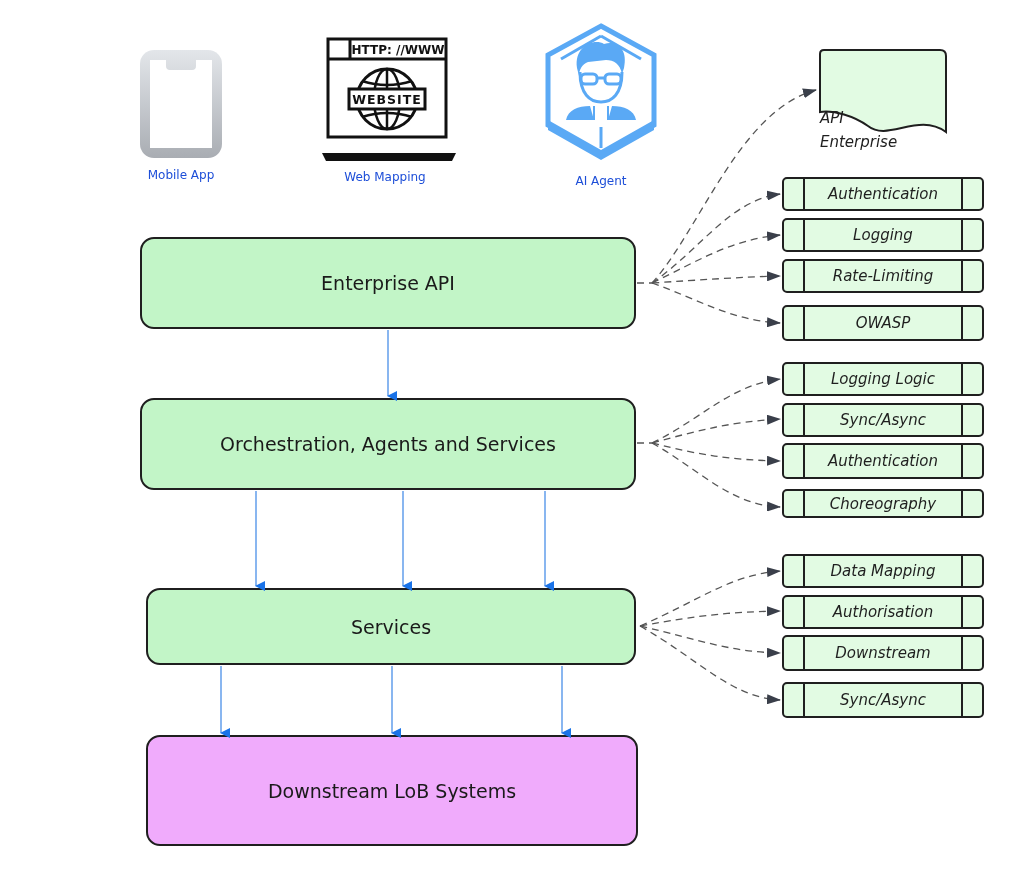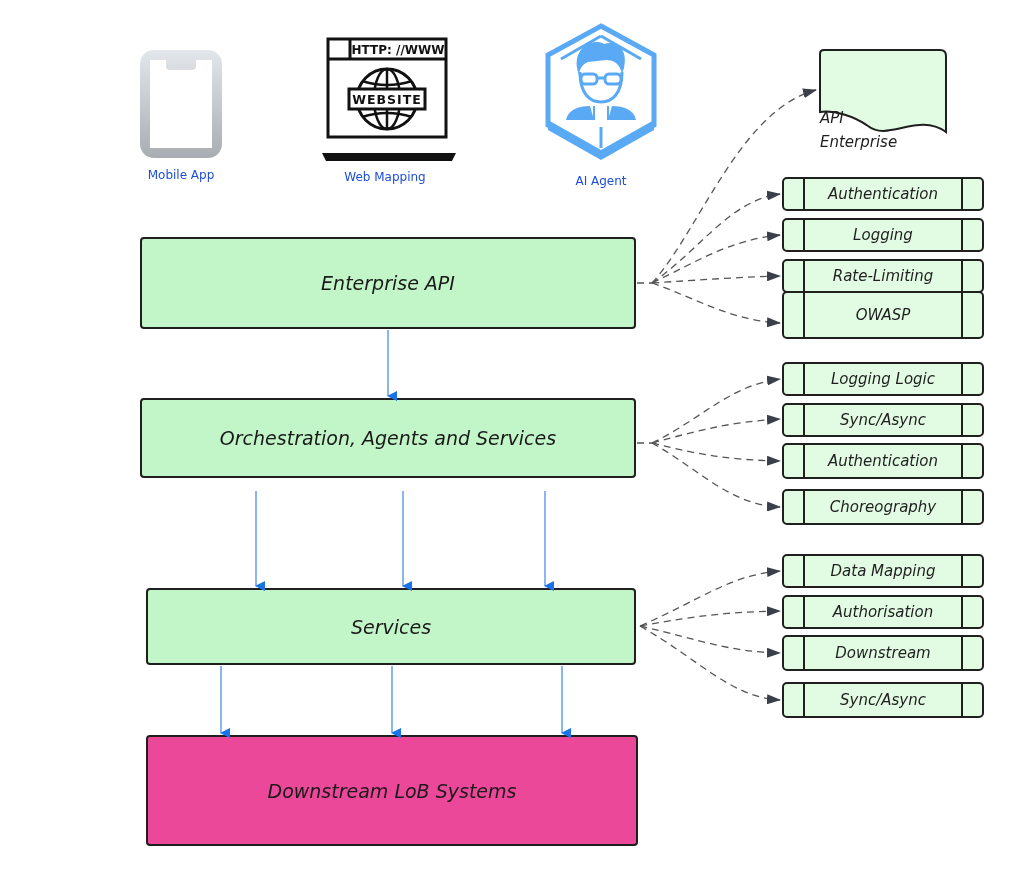--- a/index.html
+++ b/index.html
@@ -1,22 +1,22 @@
 <!DOCTYPE html>
 <html><head>
 <meta charset="utf-8">
 <style>
   html, body { margin:0; padding:0; background:#ffffff; }
   body { width:1024px; height:876px; position:relative; overflow:hidden;
          font-family:"DejaVu Sans", "Liberation Sans", sans-serif; color:#1a1a1a; }
   .abs { position:absolute; }
   .client-label { position:absolute; font-size:12px; text-align:center; width:180px; color:#1d4ed8; }
-  .main-box { position:absolute; background:#c2f5c7; border:2px solid #1f1f1f; border-radius:4px;
-              display:flex; align-items:center; justify-content:center; font-size:19px; box-sizing:border-box; color:#1a1a1a;font-style:italic; }
-  .main-box.white { background:#ec4899; }
+  .main-box { position:absolute; background:#c2f5c7; border:2px solid #1f1f1f; border-radius:14px;
+              display:flex; align-items:center; justify-content:center; font-size:19px; box-sizing:border-box; color:#1a1a1a; }
+  .main-box.white { background:#f0abfc; }
   .proc { position:absolute; left:782px; width:202px; height:34px; box-sizing:border-box;
           background:#e2fbe3; border:2px solid #1f1f1f; border-radius:5px;
           display:flex; align-items:center; justify-content:center; font-style:italic; font-size:15px; color:#1f1f1f; }
   .proc::before, .proc::after { content:""; position:absolute; top:0; bottom:0; width:0; border-left:2px solid #1f1f1f; }
   .proc::before { left:19px; }
   .proc::after { right:19px; }
   svg.overlay { position:absolute; left:0; top:0; pointer-events:none; }
   .doc-text { position:absolute; left:820px; top:62px; width:128px; text-align:left; font-style:italic;
               font-size:15px; line-height:24px; color:#1f1f1f;margin-top:44px; }
 </style>
@@ -76,53 +76,53 @@
   <path d="M2 6 Q2 2 6 2 L122 2 Q128 2 128 8 L128 84 C100 64 70 94 50 78 C36 68 16 62 2 64 Z" fill="#e2fbe3" stroke="#1f1f1f" stroke-width="2"></path>
 </svg>
 <div class="doc-text">
   <div>API</div>
   <div>Enterprise</div>
 </div>
 
 <div class="main-box" style="left:140px;top:237px;width:496px;height:92px">
   <span>Enterprise API</span>
 </div>
-<div class="main-box" style="left:140px;top:398px;width:496px;height:80px">
+<div class="main-box" style="left:140px;top:398px;width:496px;height:92px">
   <span>Orchestration, Agents and Services</span>
 </div>
 <div class="main-box" style="left:146px;top:588px;width:490px;height:77px">
   <span>Services</span>
 </div>
 <div class="main-box white" style="left:146px;top:735px;width:492px;height:111px">
   <span>Downstream LoB Systems</span>
 </div>
 
 <div class="proc" style="top:177px">
     <span>Authentication</span>
   </div>
 <div class="proc" style="top:218px">
     <span>Logging</span>
   </div>
 <div class="proc" style="top:259px">
     <span>Rate-Limiting</span>
   </div>
-<div class="proc" style="top:291px;height:48px">
+<div class="proc" style="top:305px;height:36px">
     <span>OWASP</span>
   </div>
 
 <div class="proc" style="top:362px">
     <span>Logging Logic</span>
   </div>
 <div class="proc" style="top:403px">
     <span>Sync/Async</span>
   </div>
 <div class="proc" style="top:443px;height:36px">
     <span>Authentication</span>
   </div>
-<div class="proc" style="top:489px;height:36px">
+<div class="proc" style="top:489px;height:29px">
     <span>Choreography</span>
   </div>
 
 <div class="proc" style="top:554px">
     <span>Data Mapping</span>
   </div>
 <div class="proc" style="top:595px">
     <span>Authorisation</span>
   </div>
 <div class="proc" style="top:635px;height:36px">

